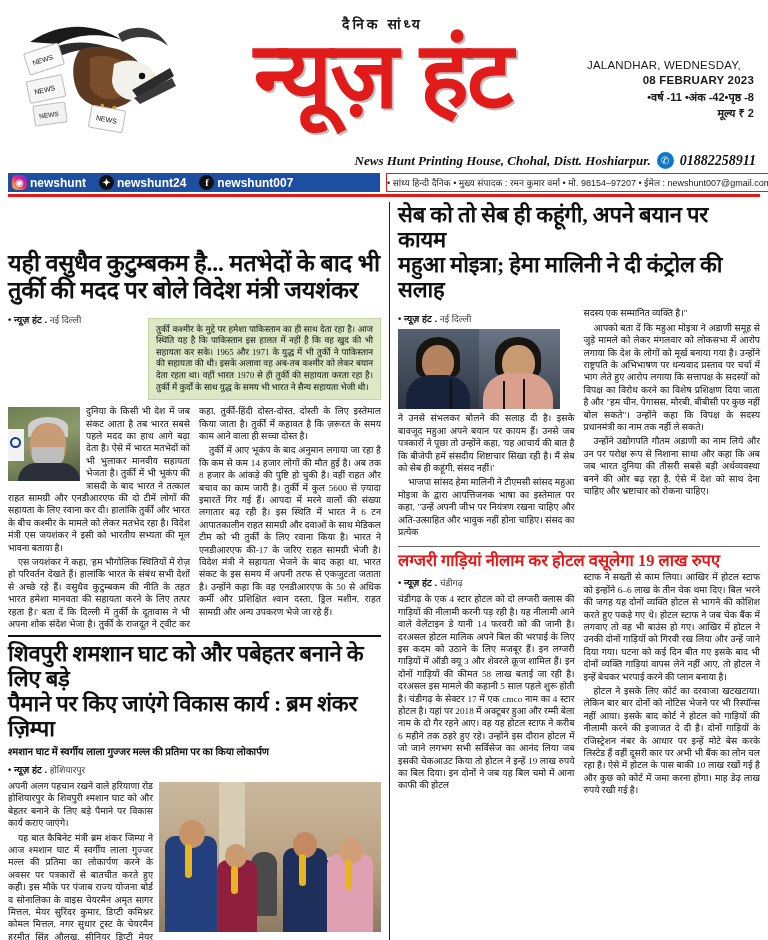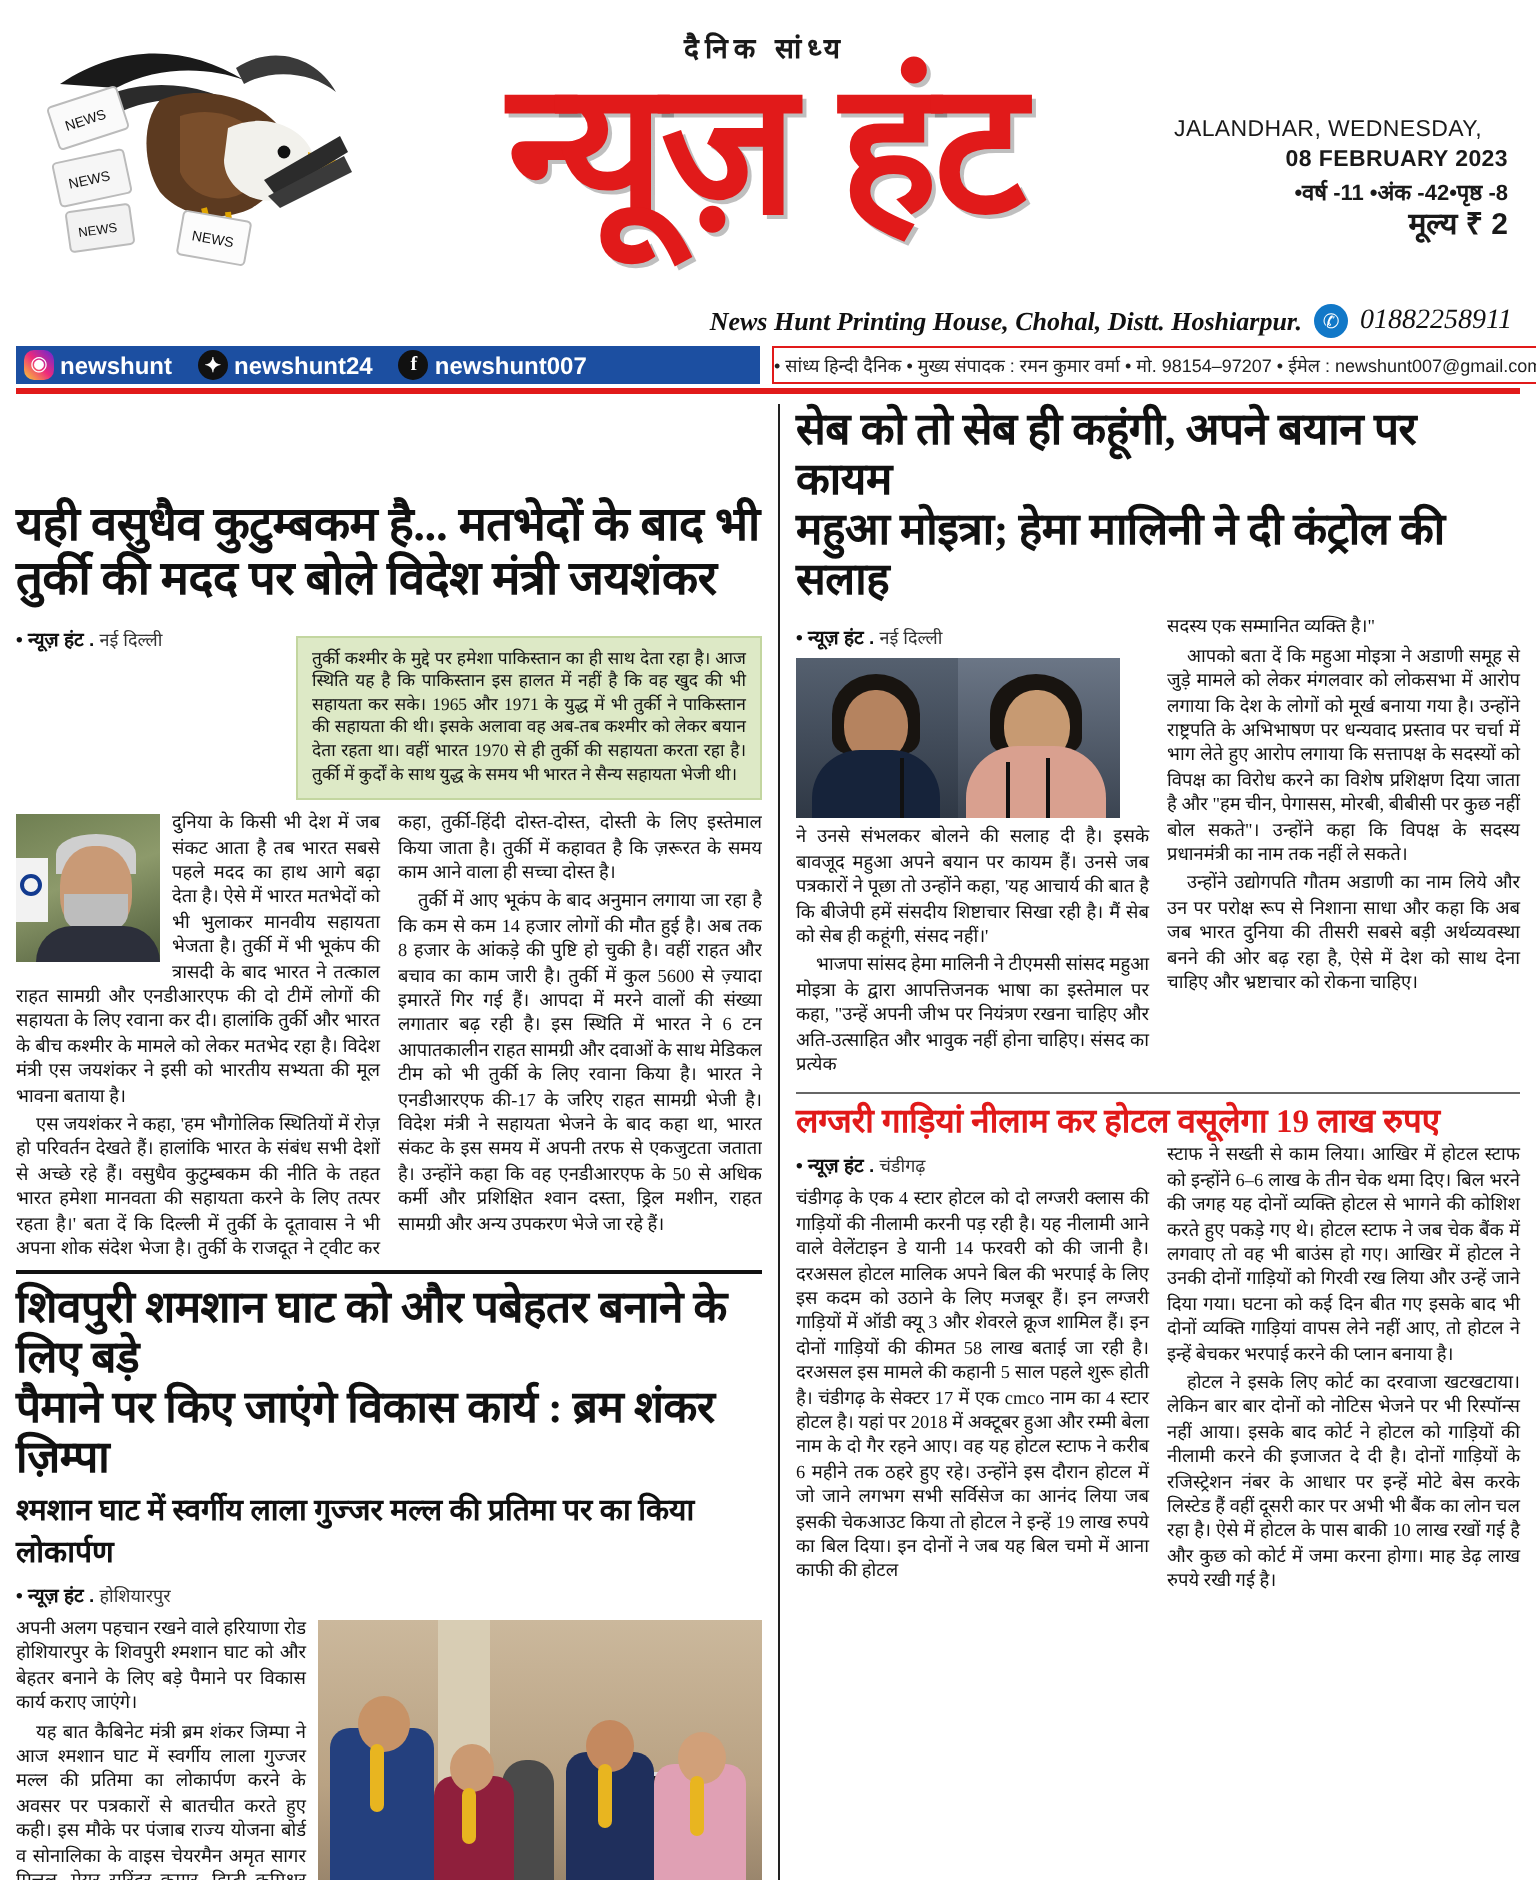--- a/index.html
+++ b/index.html
@@ -20,28 +20,28 @@
   .dainik { font-family: "Liberation Sans", sans-serif; font-size: 14px; font-weight: bold;
             letter-spacing: 3px; color: #1a1a1a; margin-top: 8px; }
   .logo-word { font-family: "Liberation Sans", sans-serif; font-weight: bold; color: #e11a1a;
                font-size: 92px; line-height: 92px; letter-spacing: -2px; margin-top: -4px;
                text-shadow: 2px 2px 0 rgba(0,0,0,0.25); white-space: nowrap; }
   .mast-right { position: absolute; right: 6px; top: 52px; width: 180px; text-align: right;
                 font-family: "Liberation Sans", sans-serif; color: #1a1a1a; }
   .mr1 { font-size: 11.5px; font-weight: normal; letter-spacing: .2px; line-height: 15px; text-align: center; }
   .mr2 { font-size: 11.5px; font-weight: bold; letter-spacing: .2px; line-height: 15px; }
   .mr3 { font-size: 11px; font-weight: bold; line-height: 16px; margin-top: 1px; }
-  .mr4 { font-size: 15px; font-weight: bold; line-height: 16px; }
+  .mr4 { font-size: 11px; font-weight: bold; line-height: 16px; }
   .press-line { position: absolute; right: 4px; bottom: 2px; display: flex; align-items: center; gap: 6px; }
   .press-text { font-family: "Liberation Serif", serif; font-style: italic; font-weight: bold;
                 font-size: 13px; color: #111; }
   .phone-ico { width: 17px; height: 17px; border-radius: 50%; background: #1178c8;
                display: inline-flex; align-items: center; justify-content: center;
                color: #fff; font-size: 10px; }
-  .phone-num { font-family: "Liberation Serif", serif; font-style: italic; font-weight: normal;
+  .phone-num { font-family: "Liberation Serif", serif; font-style: italic; font-weight: bold;
                font-size: 14px; color: #111; }
 
   
   .social-row { display: flex; height: 19px; margin-top: 2px; }
   .social-left { flex: 0 0 372px; background: #1c4fa1; display: flex; align-items: center;
                  padding-left: 4px; gap: 3px; }
   .soc { display: flex; align-items: center; gap: 3px; margin-right: 10px; }
   .soc-label { color: #fff; font-family: "Liberation Sans", sans-serif; font-weight: bold; font-size: 12px; }
   .ico-circ { width: 15px; height: 15px; border-radius: 4px; display: inline-flex;
               align-items: center; justify-content: center; font-size: 10px; color: #fff; font-weight: bold; }
@@ -57,21 +57,21 @@
   .content { display: flex; gap: 0; margin-top: 5px; }
   .col-left { width: 382px; padding-right: 8px; border-right: 1px solid #222; }
   .col-right { width: 370px; padding-left: 8px; }
 
   h1.head { font-family: "Liberation Serif", serif; font-weight: bold; color: #111;
             line-height: 1.14; letter-spacing: -0.2px; }
   .head-a { font-size: 23.5px; margin-top: 48px; }
   .head-b { font-size: 22px; }
   .head-red { color: #e11a1a; font-size: 16.5px; font-weight: bold;
               font-family: "Liberation Serif", serif; line-height: 1.15; }
-  .subhead { font-size: 15px; font-weight: bold; color: #111; margin-top: 3px;
+  .subhead { font-size: 10px; font-weight: bold; color: #111; margin-top: 3px;
              font-family: "Liberation Serif", serif; }
 
   .byline { font-size: 9.5px; font-weight: bold; color: #333; margin: 5px 0 4px 0;
             font-family: "Liberation Sans", sans-serif; }
   .byline .dot { color: #111; }
   .byline .place { font-weight: normal; font-size: 9px; }
 
   .hr-black { height: 1.2px; background: #111; margin: 5px 0 4px 0; }
   .hr-grey { height: 1px; background: #666; margin: 6px 0 5px 0; }
 

